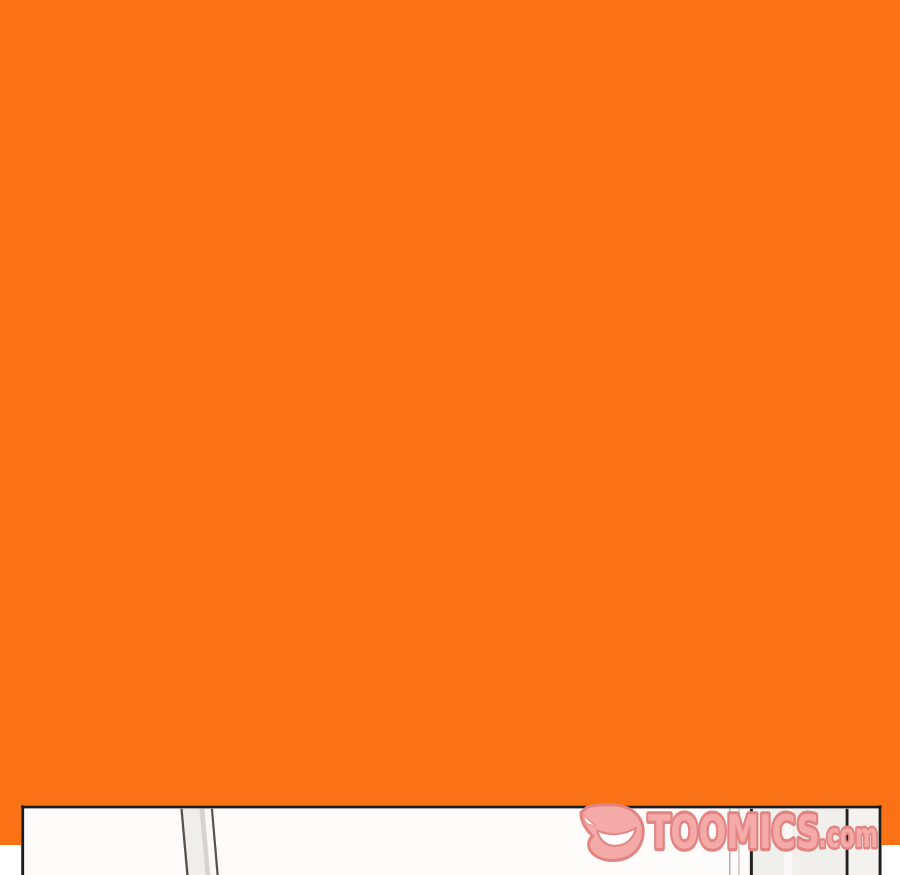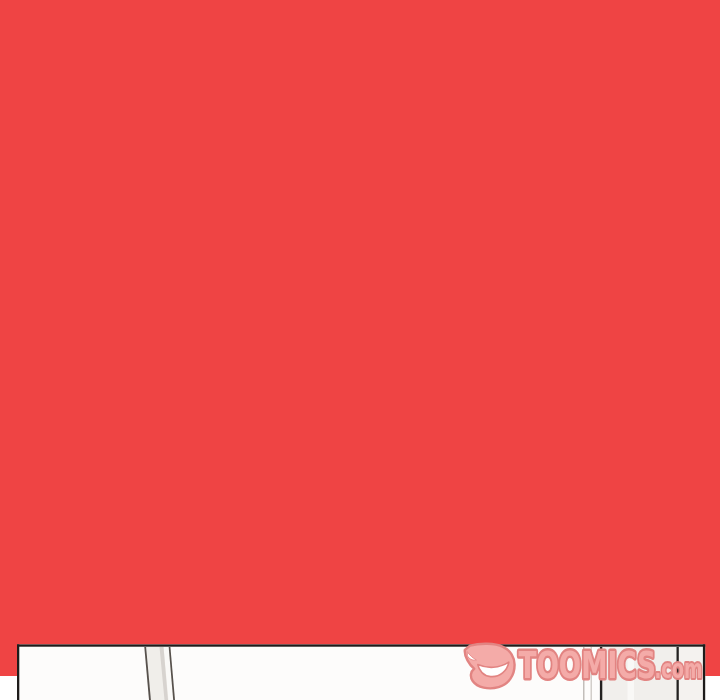--- a/index.html
+++ b/index.html
@@ -8,21 +8,21 @@
     background: #ffffff;
     width: 720px;
     height: 700px;
     overflow: hidden;
     font-family: "DejaVu Sans", sans-serif;
   }
   .page {
     position: relative;
     width: 720px;
     height: 676px;
-    background: #ef4444;
+    background: #f97316;
   }
   .page svg {
     position: absolute;
     top: 0;
     left: 0;
     display: block;
   }
   .logo-text {
     font-family: "DejaVu Sans", sans-serif;
     font-weight: 700;

